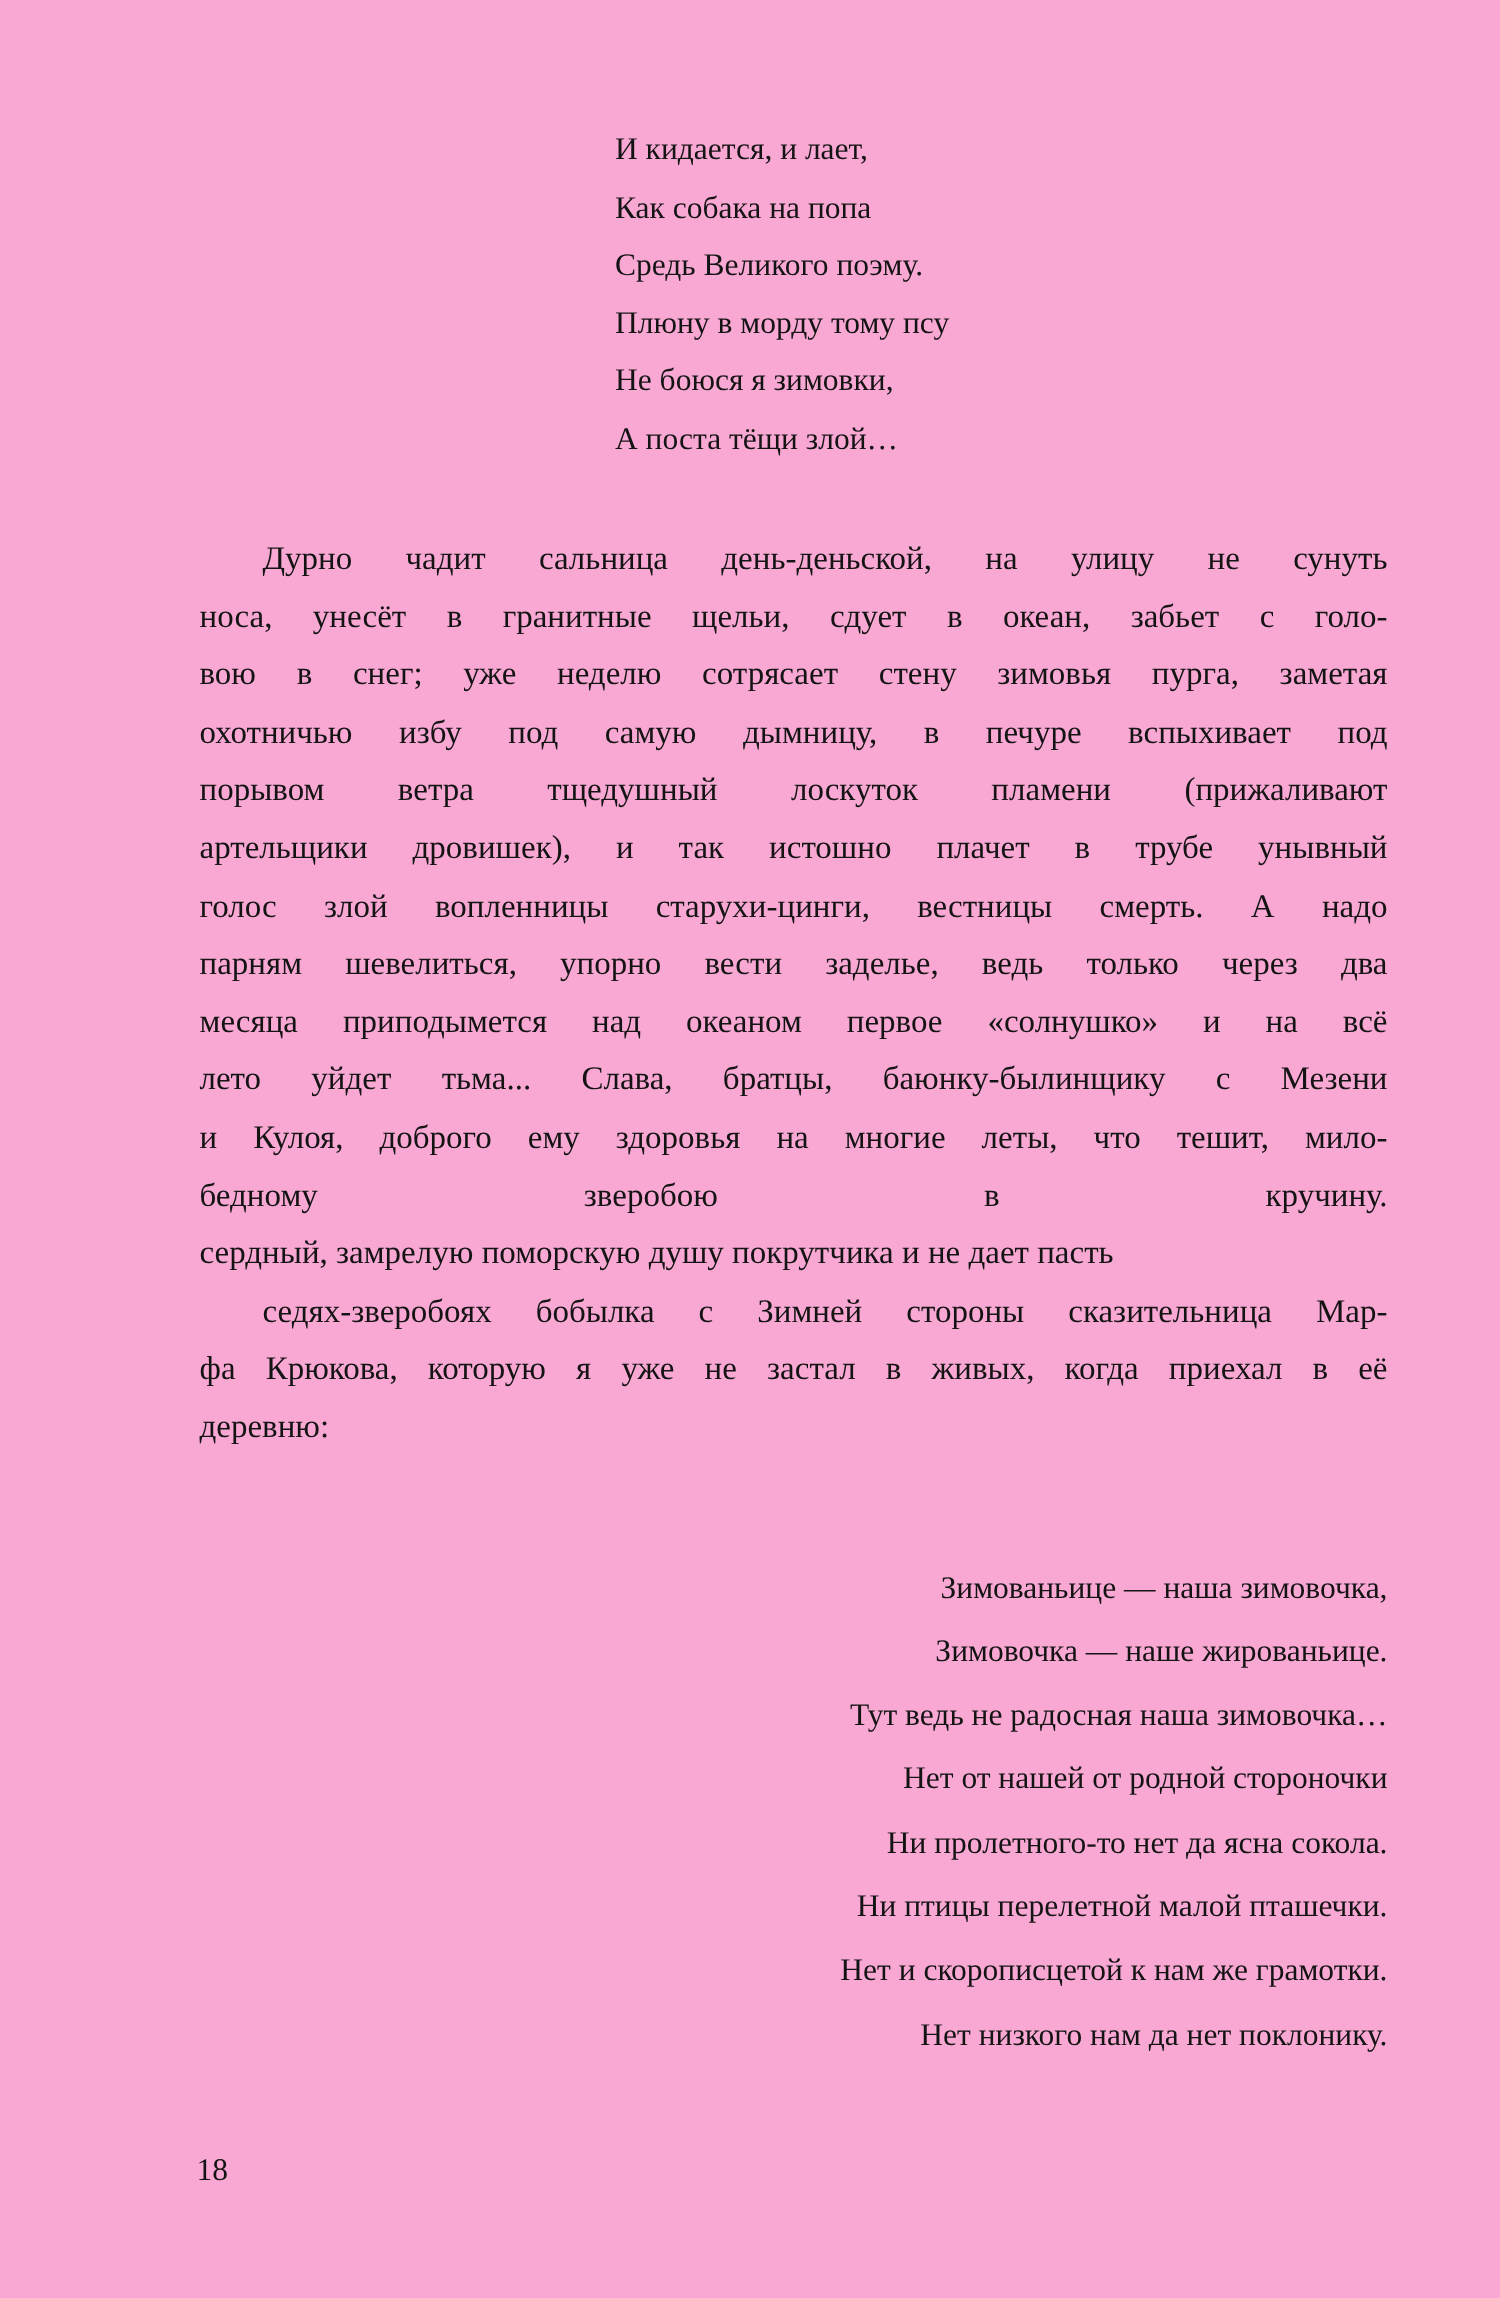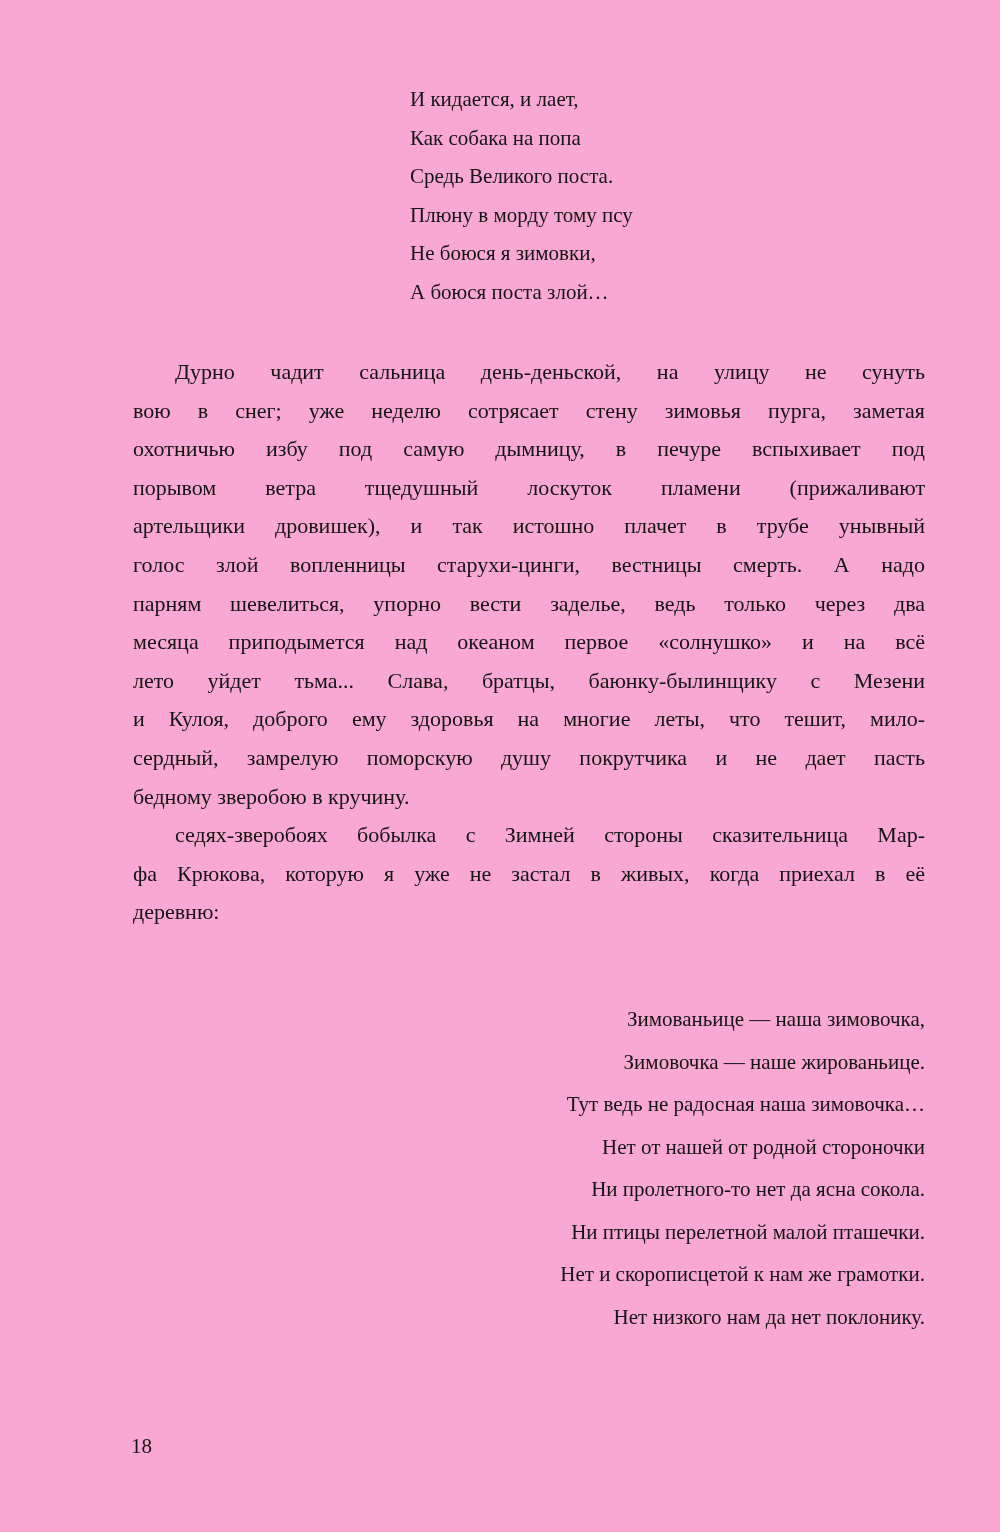--- a/index.html
+++ b/index.html
@@ -52,35 +52,36 @@
     left: 131px;
     top: 1434px;
     font-size: 21px;
   }
 </style>
 </head>
 <body>
 
 <div class="page">
 
-  <div class="verse-block verse-1"><div class="verse-line">И кидается, и лает,</div><div class="verse-line">Как собака на попа</div><div class="verse-line">Средь Великого поста.</div><div class="verse-line">Плюну в морду тому псу</div><div class="verse-line">Не боюся я зимовки,</div><div class="verse-line">А боюся поста злой…</div></div>
+  <div class="verse-block verse-1"><div class="verse-line">И кидается, и лает,</div><div class="verse-line">Как собака на попа</div><div class="verse-line">Средь Великого поэму.</div><div class="verse-line">Плюну в морду тому псу</div><div class="verse-line">Не боюся я зимовки,</div><div class="verse-line">А поста тёщи злой…</div></div>
 
   <div class="para">
       <div class="line">Дурно чадит сальница день-деньской, на улицу не сунуть</div>
+      <div class="line">носа, унесёт в гранитные щельи, сдует в океан, забьет с голо-</div>
       <div class="line">вою в снег; уже неделю сотрясает стену зимовья пурга, заметая</div>
       <div class="line">охотничью избу под самую дымницу, в печуре вспыхивает под</div>
       <div class="line">порывом ветра тщедушный лоскуток пламени (прижаливают</div>
       <div class="line">артельщики дровишек), и так истошно плачет в трубе унывный</div>
       <div class="line">голос злой вопленницы старухи-цинги, вестницы смерть. А надо</div>
       <div class="line">парням шевелиться, упорно вести заделье, ведь только через два</div>
       <div class="line">месяца приподымется над океаном первое «солнушко» и на всё</div>
       <div class="line">лето уйдет тьма... Слава, братцы, баюнку-былинщику с Мезени</div>
       <div class="line">и Кулоя, доброго ему здоровья на многие леты, что тешит, мило-</div>
+      <div class="line">бедному зверобою в кручину.</div>
       <div class="line">сердный, замрелую поморскую душу покрутчика и не дает пасть</div>
-      <div class="line">бедному зверобою в кручину.</div>
     </div>
 
   <div class="para">
       <div class="line">седях-зверобоях бобылка с Зимней стороны сказительница Мар-</div>
       <div class="line">фа Крюкова, которую я уже не застал в живых, когда приехал в её</div>
       <div class="line">деревню:</div>
     </div>
 
   <div class="verse-block verse-2"><div class="verse-line">Зимованьице — наша зимовочка,</div><div class="verse-line">Зимовочка — наше жированьице.</div><div class="verse-line">Тут ведь не радосная наша зимовочка…</div><div class="verse-line">Нет от нашей от родной стороночки</div><div class="verse-line">Ни пролетного-то нет да ясна сокола.</div><div class="verse-line">Ни птицы перелетной малой пташечки.</div><div class="verse-line">Нет и скорописцетой к нам же грамотки.</div><div class="verse-line">Нет низкого нам да нет поклонику.</div></div>
 

